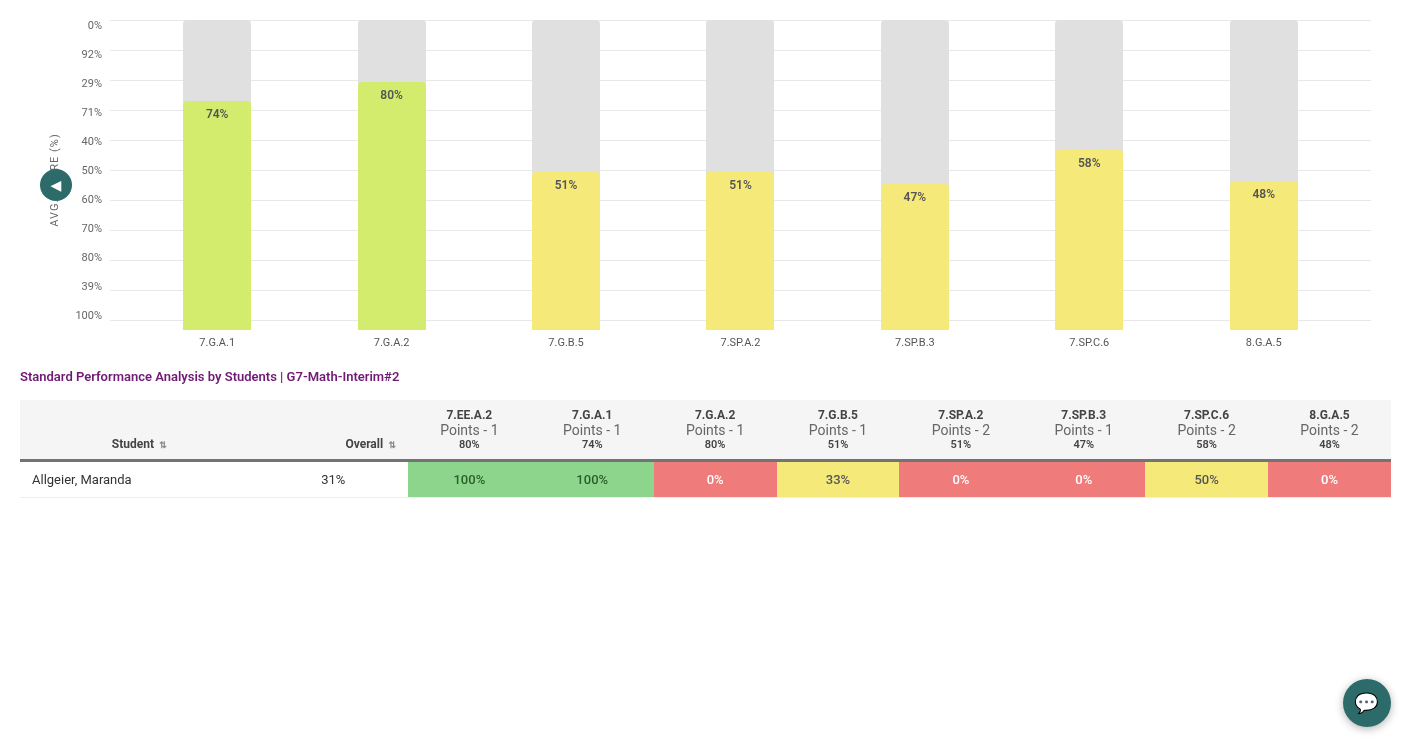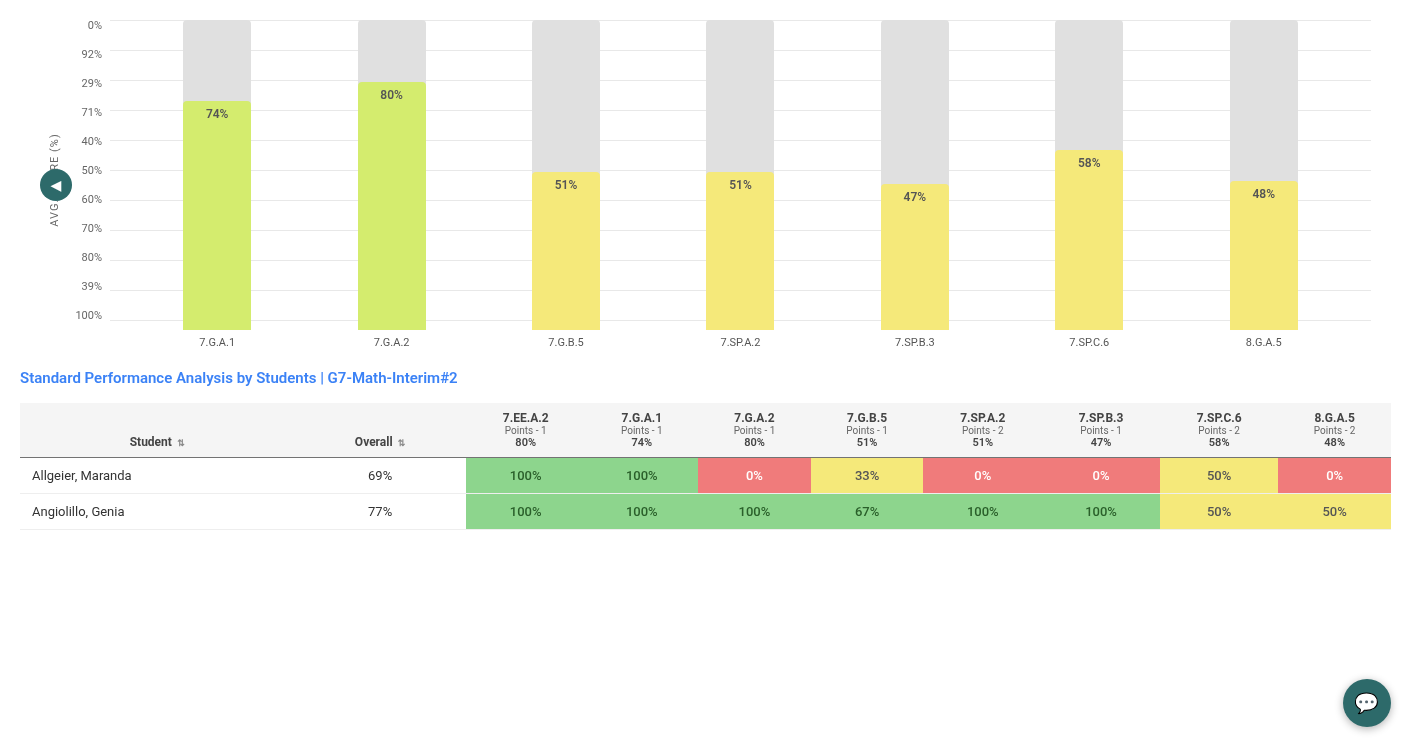--- a/index.html
+++ b/index.html
@@ -132,23 +132,23 @@
     }
 
     .table-header-row {
       display: flex;
       align-items: center;
       justify-content: space-between;
       margin-bottom: 16px;
     }
 
     .section-title {
-      font-size: 15px;
+      font-size: 13px;
       font-weight: 600;
-      color: #3b82f6;
+      color: #701a75;
     }
 
     .compare-button {
       display: flex;
       align-items: center;
       gap: 8px;
       padding: 8px 16px;
       border: 1px solid #ccc;
       border-radius: 4px;
       background: #fff;
@@ -167,42 +167,43 @@
       border-collapse: collapse;
     }
 
     thead th {
       background: #f5f5f5;
       padding: 8px 12px;
       text-align: center;
       font-size: 11px;
       font-weight: 600;
       color: #444;
-      border-bottom: 1px solid #737373;
+      border-bottom: 3px solid #737373;
       vertical-align: bottom;
     }
 
     thead th.student-col {
       text-align: center;
       min-width: 160px;
     }
 
     thead th.overall-col {
       min-width: 100px;
+      text-align: right;
     }
 
     thead th .col-label {
       display: block;
       font-weight: 700;
       font-size: 12px;
     }
 
     thead th .col-sub {
       display: block;
-      font-size: 10px;
+      font-size: 14px;
       font-weight: 400;
       color: #666;
     }
 
     thead th .col-pct {
       display: block;
       font-size: 11px;
       font-weight: 600;
     }
 
@@ -399,39 +400,27 @@
           <th>
             <span class="col-label">8.G.A.5</span>
             <span class="col-sub">Points - 2</span>
             <span class="col-pct">48%</span>
           </th>
         </tr>
       </thead>
     <tbody id="table-body">
         <tr>
           <td class="student-name">Allgeier, Maranda</td>
-          <td class="overall-score">69%</td>
+          <td class="overall-score">31%</td>
           <td class="score-cell" style="background: rgb(141, 213, 141); color: rgb(42, 95, 42);">100%</td>
           <td class="score-cell" style="background: rgb(141, 213, 141); color: rgb(42, 95, 42);">100%</td>
           <td class="score-cell" style="background: rgb(240, 123, 123); color: rgb(255, 255, 255);">0%</td>
           <td class="score-cell" style="background: rgb(245, 233, 122); color: rgb(85, 85, 85);">33%</td>
           <td class="score-cell" style="background: rgb(240, 123, 123); color: rgb(255, 255, 255);">0%</td>
           <td class="score-cell" style="background: rgb(240, 123, 123); color: rgb(255, 255, 255);">0%</td>
           <td class="score-cell" style="background: rgb(245, 233, 122); color: rgb(85, 85, 85);">50%</td>
           <td class="score-cell" style="background: rgb(240, 123, 123); color: rgb(255, 255, 255);">0%</td>
         </tr>
-        <tr>
-          <td class="student-name">Angiolillo, Genia</td>
-          <td class="overall-score">77%</td>
-          <td class="score-cell" style="background: rgb(141, 213, 141); color: rgb(42, 95, 42);">100%</td>
-          <td class="score-cell" style="background: rgb(141, 213, 141); color: rgb(42, 95, 42);">100%</td>
-          <td class="score-cell" style="background: rgb(141, 213, 141); color: rgb(42, 95, 42);">100%</td>
-          <td class="score-cell" style="background: rgb(141, 213, 141); color: rgb(42, 95, 42);">67%</td>
-          <td class="score-cell" style="background: rgb(141, 213, 141); color: rgb(42, 95, 42);">100%</td>
-          <td class="score-cell" style="background: rgb(141, 213, 141); color: rgb(42, 95, 42);">100%</td>
-          <td class="score-cell" style="background: rgb(245, 233, 122); color: rgb(85, 85, 85);">50%</td>
-          <td class="score-cell" style="background: rgb(245, 233, 122); color: rgb(85, 85, 85);">50%</td>
-        </tr>
       </tbody>
   </table>
 </div>
 
 <div class="chat-button">💬</div>
 
 </body></html>

